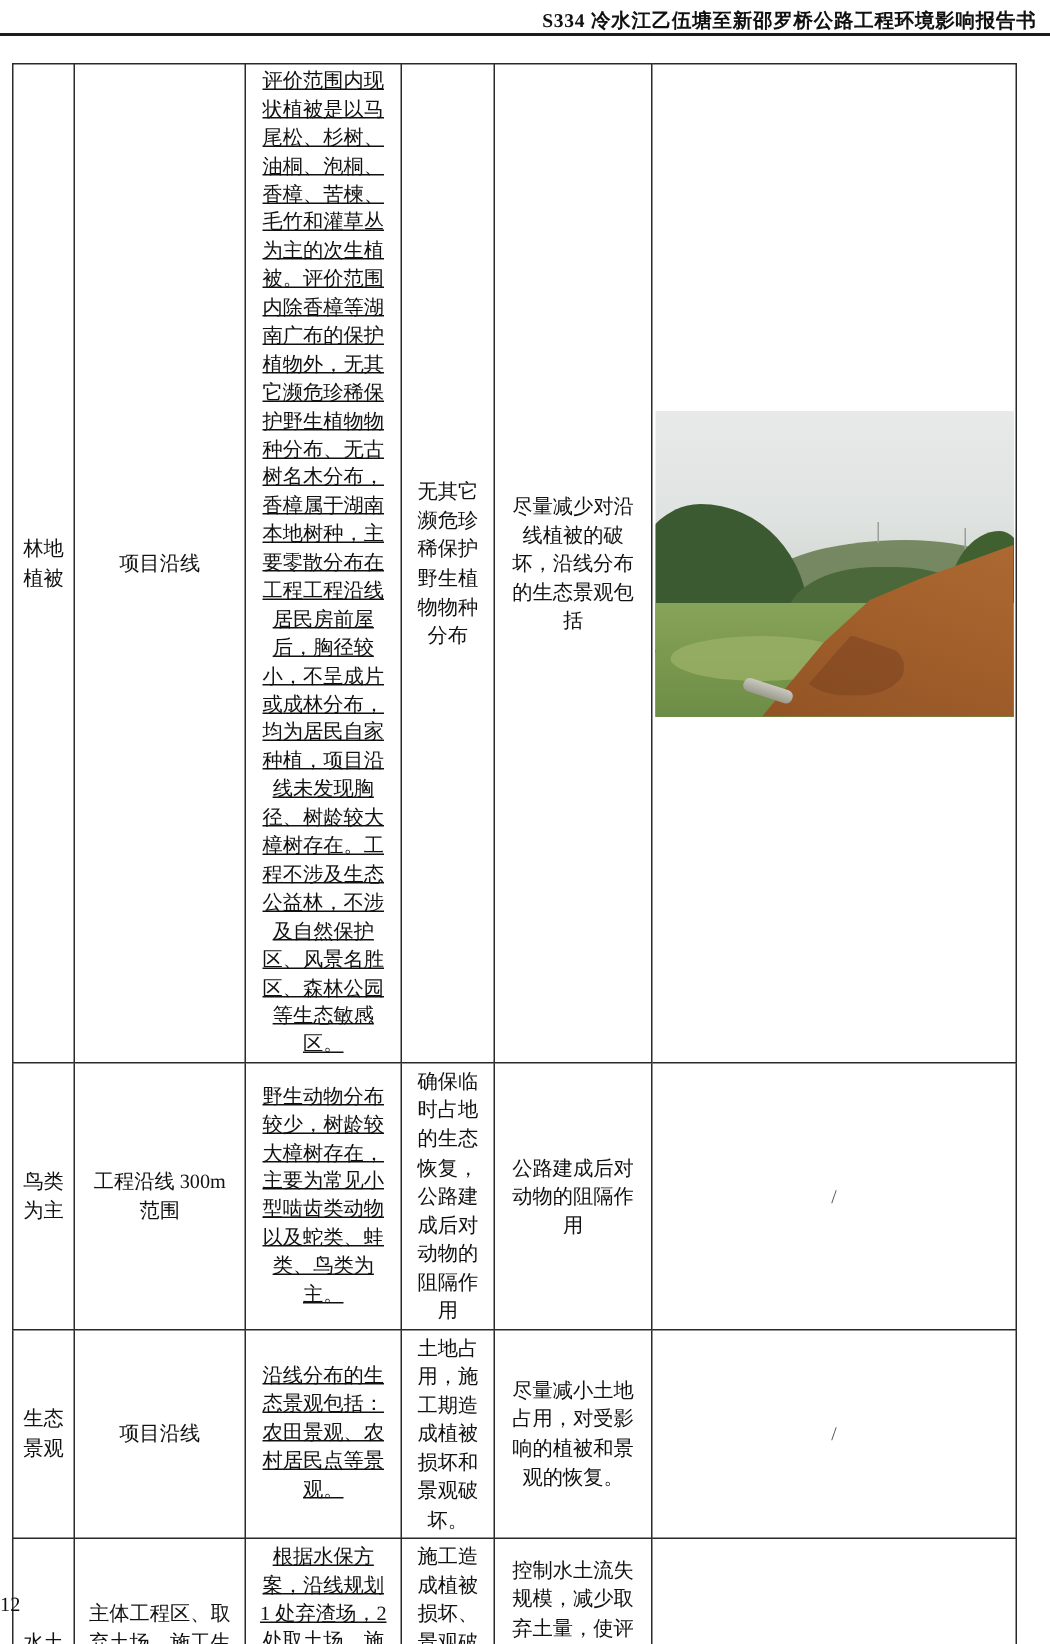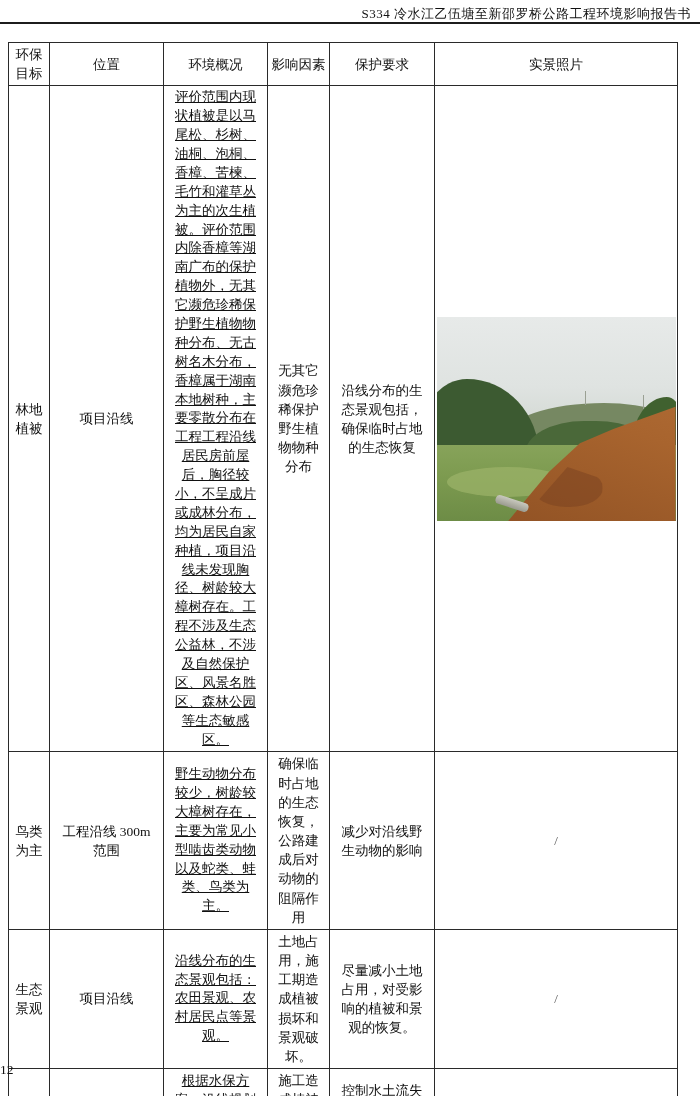--- a/index.html
+++ b/index.html
@@ -8,21 +8,21 @@
     position:relative;
     width:700px; height:1096px;
     margin:0 auto;
     background:#ffffff;
     font-family:"Liberation Serif","DejaVu Serif",serif;
     color:#111;
     overflow:hidden;
   }
   .doc-header-title {
     position:absolute; top:5px; right:9px;
-    font-size:13px; font-weight:400; letter-spacing:.5px;
+    font-size:13px; font-weight:700; letter-spacing:.5px;
     white-space:nowrap;
   }
   .header-rule {
     position:absolute; top:22px; left:0;
     width:700px; height:2px; background:#1c1c1c;
   }
   table.report-table {
     position:absolute; left:8px; top:42px;
     width:669px;
     border-collapse:collapse; table-layout:fixed;
@@ -116,35 +116,27 @@
   <table class="report-table">
     <colgroup>
       <col class="col-target">
         <col class="col-location">
         <col class="col-overview">
       <col class="col-impact">
         <col class="col-protect">
         <col class="col-photo">
     </colgroup>
     <tbody>
-        <tr style="height:42px;">
-      <th>环保目标</th>
-      <th>位置</th>
-      <th>环境概况</th>
-      <th>影响因素</th>
-      <th>保护要求</th>
-      <th>实景照片</th>
-    </tr>
 
     <tr style="height:591px;">
       <td>林地植被</td>
       <td>项目沿线</td>
       <td class="overview-cell">评价范围内现状植被是以马尾松、杉树、油桐、泡桐、香樟、苦楝、毛竹和灌草丛为主的次生植被。评价范围内除香樟等湖南广布的保护植物外，无其它濒危珍稀保护野生植物物种分布、无古树名木分布，香樟属于湖南本地树种，主要零散分布在工程工程沿线居民房前屋后，胸径较小，不呈成片或成林分布，均为居民自家种植，项目沿线未发现胸径、树龄较大樟树存在。工程不涉及生态公益林，不涉及自然保护区、风景名胜区、森林公园等生态敏感区。</td>
       <td class="impact-cell">无其它濒危珍稀保护野生植物物种分布</td>
-      <td>沿线分布的生态景观包括，确保临时占地的生态恢复</td>
+      <td>尽量减少对沿线植被的破坏，沿线分布的生态景观包括</td>
       <td class="photo-cell">
         <div class="photo">
           <div class="hills-far"></div>
           <div class="pylon" style="left:148px; top:74px;"></div>
           <div class="pylon" style="left:206px; top:78px;"></div>
           <div class="trees-left"></div>
           <div class="trees-mid"></div>
           <div class="trees-right"></div>
           <div class="grass"></div>
           <div class="grass-light"></div>
@@ -153,21 +145,21 @@
           <div class="pipe"></div>
         </div>
       </td>
     </tr>
 
     <tr style="height:138px;">
       <td>鸟类为主</td>
       <td>工程沿线 300m 范围</td>
       <td class="overview-cell">野生动物分布较少，树龄较大樟树存在，主要为常见小型啮齿类动物以及蛇类、蛙类、鸟类为主。</td>
       <td class="impact-cell">确保临时占地的生态恢复，公路建成后对动物的阻隔作用</td>
-      <td>减少对沿线野生动物的影响</td>
+      <td>公路建成后对动物的阻隔作用</td>
       <td class="photo-cell">
         <span class="slash">/</span>
       </td>
     </tr>
 
     <tr style="height:102px;">
       <td>生态景观</td>
       <td>项目沿线</td>
       <td class="overview-cell">沿线分布的生态景观包括：农田景观、农村居民点等景观。</td>
       <td class="impact-cell">土地占用，施工期造成植被损坏和景观破坏。</td>

